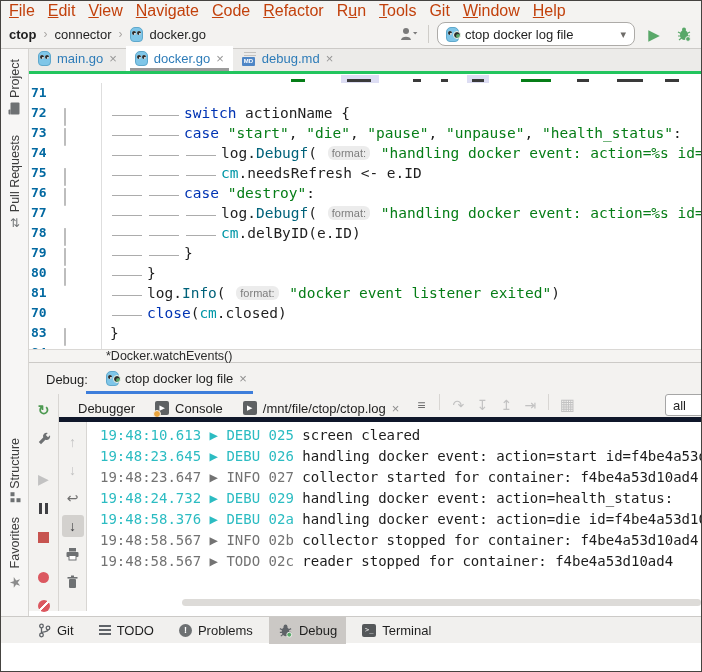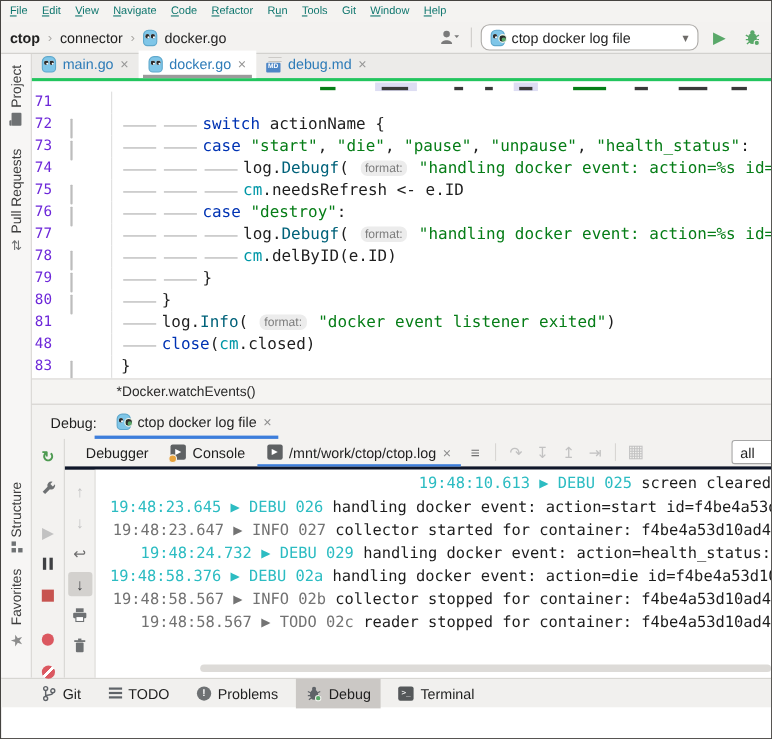--- a/index.html
+++ b/index.html
@@ -7,21 +7,21 @@
     font-family:"Liberation Sans",sans-serif;box-sizing:border-box;border:1px solid #454340;}
   .window *{box-sizing:border-box;}
 
   
   .titlebar{height:30px;background:#3C3B37;display:flex;align-items:center;padding:0 10px;}
   .winbtn{width:14px;height:14px;border-radius:50%;background:#55534F;border:2px solid #8F8D89;margin-right:14px;}
   .title{color:#DCD8D0;font-size:13.5px;font-weight:bold;}
 
   
   .menubar{height:19px;background:#F4F3F1;display:flex;align-items:center;padding-left:8px;gap:13px;
-    font-size:10px;color:#0f766e;}
+    font-size:16px;color:#c2410c;}
   .mitem{cursor:default;white-space:nowrap;}
   .mitem u{text-decoration:underline;}
 
   
   .toolbar{height:29px;background:#F3F2F0;border-bottom:1px solid #CCCAC7;display:flex;align-items:center;padding:0 6px 0 8px;}
   .crumbs{display:flex;align-items:center;gap:7px;font-size:13px;color:#1F1F1F;}
   .crumb.first{font-weight:bold;}
   .sep-chevron{color:#A9A7A4;font-size:12px;}
   .tb-right{margin-left:auto;display:flex;align-items:center;gap:8px;}
   .vdiv{width:1px;height:18px;background:#CFCDC9;}
@@ -61,62 +61,62 @@
   
   .partial{height:9px;background:#fff;position:relative;overflow:hidden;}
   .partial .chip{position:absolute;bottom:1px;height:3px;background:#3A3A3A;}
   .partial .hl{position:absolute;bottom:0;height:8px;background:#DDDDF3;}
   .partial .g{background:#067D17;}
 
   
   .code{height:266px;background:#fff;overflow:hidden;font-family:"DejaVu Sans Mono",monospace;font-size:14.5px;}
   .code-line{display:flex;height:20px;line-height:20px;white-space:pre;}
   .gutter{width:73px;flex:none;border-right:1px solid #DEDEDE;display:flex;align-items:center;}
-  .lnum{width:19px;text-align:center;font-size:13px;color:#6d28d9;font-family:"DejaVu Sans Mono",monospace;padding-left:2px;}
+  .lnum{width:19px;text-align:left;font-size:13px;color:#0369a1;font-family:"DejaVu Sans Mono",monospace;padding-left:2px;font-weight:bold;}
   .foldslot{width:12px;height:12px;margin-left:16px;}
   .fold{width:9px;height:9px;border:1px solid #BDBDBD;border-radius:2px 2px 4px 4px;background:#FBFBFB;}
   .line-body{padding-left:8px;color:#1F1F1F;overflow:hidden;white-space:pre;}
   .tabws{display:inline-block;width:37px;height:14px;position:relative;vertical-align:middle;}
   .tabws::after{content:'';position:absolute;left:2px;right:5px;top:8px;border-top:1px solid #ACACAC;}
   .k{color:#0033B3;} .s{color:#067D17;} .f{color:#00627A;} .v{color:#0097A7;} .p{color:#1F1F1F;}
   .hintchip{font-family:"Liberation Sans",sans-serif;font-size:11px;background:#ECECEC;color:#7D7D7D;
     border-radius:6px;padding:1px 4px;margin:0 2px;vertical-align:1px;}
 
   
-  .ed-crumb{height:24px;background:#F5F4F2;border-top:1px solid #DAD8D5;border-bottom:1px solid #CCCAC7;
+  .ed-crumb{height:14px;background:#F5F4F2;border-top:1px solid #DAD8D5;border-bottom:1px solid #CCCAC7;
     display:flex;align-items:center;padding-left:77px;font-size:12.5px;color:#2B2B2B;}
 
   
   .dbg{height:248px;display:flex;flex-direction:column;background:#F3F2F0;}
   .dbg-head{height:31px;display:flex;align-items:flex-end;padding-left:17px;gap:12px;}
   .dbg-label{font-size:13px;color:#1F1F1F;padding-bottom:7px;}
   .sess-tab{display:flex;align-items:center;gap:6px;font-size:13px;color:#1F1F1F;position:relative;
     height:31px;padding:0 6px;}
   .sess-tab::after{content:'';position:absolute;left:-14px;right:0;bottom:0;height:3px;background:#3D7EDB;}
   .sess-tab .x{color:#8E8E8E;font-size:13px;}
   .dbg-body{flex:1;display:flex;min-height:0;}
   .dcol1{width:30px;flex:none;border-right:1px solid #D8D6D3;display:flex;flex-direction:column;align-items:center;
     padding-top:5px;gap:7px;}
   .dright{flex:1;display:flex;flex-direction:column;min-width:0;}
-  .dtoolbar{height:28px;display:flex;align-items:center;padding-left:10px;gap:2px;border-bottom:3px solid #0f172a;overflow:hidden;}
+  .dtoolbar{height:28px;display:flex;align-items:flex-start;padding-left:10px;gap:2px;border-bottom:5px solid #0f172a;overflow:hidden;}
   .dtab{height:28px;display:flex;align-items:center;gap:6px;padding:0 9px;font-size:13px;color:#1F1F1F;position:relative;white-space:nowrap;}
   .dtab.active::after{content:'';position:absolute;left:0;right:0;bottom:0;height:3px;background:#3D7EDB;}
   .dtab .x{color:#8E8E8E;font-size:13px;}
   .runico{width:14px;height:14px;background:#5E6163;border-radius:2px;color:#fff;font-size:7px;display:flex;
     align-items:center;justify-content:center;position:relative;flex:none;}
   .runico.console::after{content:'';position:absolute;width:6px;height:6px;border-radius:50%;background:#E8A33D;
     left:-2px;bottom:-3px;border:1px solid #F3F2F0;}
   .allsel{margin-left:auto;margin-right:-12px;width:48px;height:22px;background:#fff;border:1px solid #A6A6A6;
     border-radius:3px;font-size:13px;color:#1F1F1F;display:flex;align-items:center;padding-left:7px;flex:none;}
   .dcontent{flex:1;display:flex;min-height:0;}
   .dcol2{width:28px;flex:none;border-right:1px solid #D8D6D3;display:flex;flex-direction:column;align-items:center;
     padding-top:9px;gap:6px;}
   .dlog{flex:1;background:#fff;position:relative;overflow:hidden;padding:3px 0 0 13px;
     font-family:"DejaVu Sans Mono",monospace;font-size:14px;}
-  .logline{height:21px;line-height:21px;white-space:pre;text-align:right;}
+  .logline{height:21px;line-height:21px;white-space:pre;}
   .lmeta.debu{color:#2CBCC2;} .lmeta.info{color:#737373;}
   .lmsg{color:#1C1C1C;}
   .hscroll{position:absolute;bottom:5px;left:95px;right:0;height:7px;background:#DDDBD8;border-radius:4px;}
 
   
   .ibtn{width:22px;height:22px;display:flex;align-items:center;justify-content:center;flex:none;}
   .glyph{font-size:14px;line-height:1;}
   .c-green{color:#4D9A51;font-weight:bold;} .c-gray{color:#6F6F6F;} .c-dis{color:#C2C2C2;}
   .i-pause{display:flex;gap:3px;} .i-pause i{width:3px;height:11px;background:#3F4043;}
   .i-stop{width:11px;height:11px;background:#C75450;}
@@ -269,21 +269,21 @@
           <div class="code-line"><div class="gutter"><span class="lnum">72</span><span class="foldslot"><span class="fold"></span></span></div><div class="line-body"><span class="tabws"></span><span class="tabws"></span><span class="k">switch</span><span class="p"> actionName {</span></div></div>
           <div class="code-line"><div class="gutter"><span class="lnum">73</span><span class="foldslot"><span class="fold"></span></span></div><div class="line-body"><span class="tabws"></span><span class="tabws"></span><span class="k">case</span><span class="p"> </span><span class="s">"start"</span><span class="p">, </span><span class="s">"die"</span><span class="p">, </span><span class="s">"pause"</span><span class="p">, </span><span class="s">"unpause"</span><span class="p">, </span><span class="s">"health_status"</span><span class="p">:</span></div></div>
           <div class="code-line"><div class="gutter"><span class="lnum">74</span><span class="foldslot"></span></div><div class="line-body"><span class="tabws"></span><span class="tabws"></span><span class="tabws"></span><span class="p">log.</span><span class="f">Debugf</span><span class="p">( </span><span class="hintchip">format:</span><span class="s"> "handling docker event: action=%s id=%s</span></div></div>
           <div class="code-line"><div class="gutter"><span class="lnum">75</span><span class="foldslot"><span class="fold"></span></span></div><div class="line-body"><span class="tabws"></span><span class="tabws"></span><span class="tabws"></span><span class="v">cm</span><span class="p">.needsRefresh &lt;- e.ID</span></div></div>
           <div class="code-line"><div class="gutter"><span class="lnum">76</span><span class="foldslot"><span class="fold"></span></span></div><div class="line-body"><span class="tabws"></span><span class="tabws"></span><span class="k">case</span><span class="p"> </span><span class="s">"destroy"</span><span class="p">:</span></div></div>
           <div class="code-line"><div class="gutter"><span class="lnum">77</span><span class="foldslot"></span></div><div class="line-body"><span class="tabws"></span><span class="tabws"></span><span class="tabws"></span><span class="p">log.</span><span class="f">Debugf</span><span class="p">( </span><span class="hintchip">format:</span><span class="s"> "handling docker event: action=%s id=%s</span></div></div>
           <div class="code-line"><div class="gutter"><span class="lnum">78</span><span class="foldslot"><span class="fold"></span></span></div><div class="line-body"><span class="tabws"></span><span class="tabws"></span><span class="tabws"></span><span class="v">cm</span><span class="p">.delByID(e.ID)</span></div></div>
           <div class="code-line"><div class="gutter"><span class="lnum">79</span><span class="foldslot"><span class="fold"></span></span></div><div class="line-body"><span class="tabws"></span><span class="tabws"></span><span class="p">}</span></div></div>
           <div class="code-line"><div class="gutter"><span class="lnum">80</span><span class="foldslot"><span class="fold"></span></span></div><div class="line-body"><span class="tabws"></span><span class="p">}</span></div></div>
           <div class="code-line"><div class="gutter"><span class="lnum">81</span><span class="foldslot"></span></div><div class="line-body"><span class="tabws"></span><span class="p">log.</span><span class="f">Info</span><span class="p">( </span><span class="hintchip">format:</span><span class="s"> "docker event listener exited"</span><span class="p">)</span></div></div>
-          <div class="code-line"><div class="gutter"><span class="lnum">48</span><span class="foldslot"></span></div><div class="line-body"><span class="tabws"></span><span class="k">close</span><span class="p">(</span><span class="v">cm</span><span class="p">.closed)</span></div></div>
+          <div class="code-line"><div class="gutter"><span class="lnum">70</span><span class="foldslot"></span></div><div class="line-body"><span class="tabws"></span><span class="k">close</span><span class="p">(</span><span class="v">cm</span><span class="p">.closed)</span></div></div>
           <div class="code-line"><div class="gutter"><span class="lnum">83</span><span class="foldslot"><span class="fold"></span></span></div><div class="line-body"><span class="p">}</span></div></div>
           <div class="code-line"><div class="gutter"><span class="lnum">84</span><span class="foldslot"></span></div><div class="line-body"></div></div>
         </div>
 
       <div class="ed-crumb">
         <span>*Docker.watchEvents()</span>
       </div>
 
       <div class="dbg">
         <div class="dbg-head">
@@ -331,21 +331,21 @@
             <div class="dtoolbar" id="dtoolbar">
                 <div class="dtab">
                   <span>Debugger</span>
                 </div>
                 <div class="dtab">
                   <span class="runico console">▶</span>
                   <span>Console</span>
                 </div>
                 <div class="dtab active">
                   <span class="runico">▶</span>
-                  <span>/mnt/work/ctop/ctop.log</span>
+                  <span>/mnt/file/ctop/ctop.log</span>
                   <span class="x">×</span>
                 </div>
                 <div class="ibtn">
                   <span class="glyph c-gray" style="font-weight: bold;">≡</span>
                 </div>
                 <div class="tsep"></div>
                 <div class="ibtn">
                   <span class="glyph c-dis">↷</span>
                 </div>
                 <div class="ibtn">

